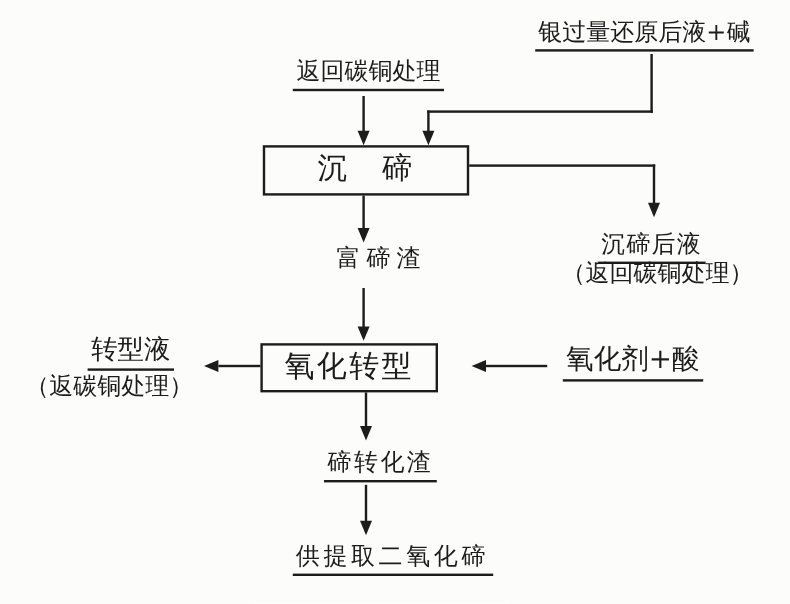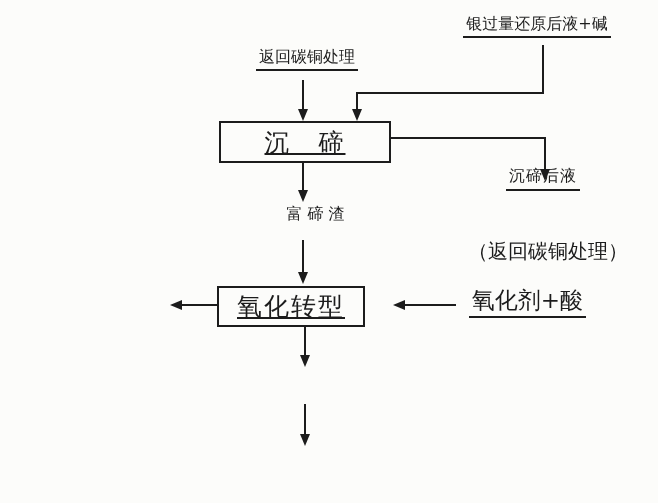--- a/index.html
+++ b/index.html
@@ -24,45 +24,43 @@
   .ul{
     display:inline-block;
     padding:0 3px 2px 3px;
     border-bottom:2px solid var(--ink);
   }
   .pbox{
     position:absolute;
     border:2px solid var(--ink);
     background:var(--paper);
     display:flex;
-    align-items:center;
     justify-content:center;
     box-sizing:border-box;
-    text-decoration:underline;
   }
   .ln{
     position:absolute;
     background:var(--ink);
   }
   .arrow-down{
     position:absolute;width:0;height:0;
     border-left:5px solid transparent;
     border-right:5px solid transparent;
     border-top:12px solid var(--ink);
   }
   .arrow-left{
     position:absolute;width:0;height:0;
     border-top:5px solid transparent;
     border-bottom:5px solid transparent;
     border-right:12px solid var(--ink);
   }
-  .fs24{font-size:16px;}
+  .fs24{font-size:20px;}
   .fs23{font-size:23px;text-align:right;}
   .fs22{font-size:22px;}
-  .fs20{font-size:20px;margin-top:24px;}
+  .fs20{font-size:20px;}
   .box-text{font-size:25px;letter-spacing:2px;}
 </style>
 </head>
 <body>
 
 <div class="canvas">
 
   <div class="lbl fs24" style="left:420px;top:15px;width:234px;">
     <span class="ul">银过量还原后液+碱</span>
   </div>
@@ -76,33 +74,45 @@
   </div>
 
   <div class="pbox" style="left:219px;top:121px;width:172px;height:42px;">
     <span class="box-text">沉　碲</span>
   </div>
 
   <div class="pbox" style="left:217px;top:286px;width:148px;height:41px;">
     <span class="box-text">氧化转型</span>
   </div>
 
-  <div class="lbl fs24" style="left:478px;top:168px;width:130px;letter-spacing:1px;font-family:Liberation Mono, monospace;">
+  <div class="lbl fs24" style="left:478px;top:192px;width:130px;letter-spacing:1px;">
     <span class="ul">沉碲后液</span>
   </div>
   <div class="lbl fs20" style="left:460px;top:216px;width:176px;">
     <span>（返回碳铜处理）</span>
   </div>
 
   <div class="lbl fs24" style="left:259px;top:206px;width:118px;letter-spacing:5px;font-family:Liberation Mono, monospace;">
     <span>富碲渣</span>
   </div>
 
+  <div class="lbl fs22" style="left:70px;top:279px;width:78px;">
+    <span class="ul">转型液</span>
+  </div>
+  <div class="lbl fs20" style="left:8px;top:310px;width:166px;">
+    <span>（返碳铜处理）</span>
+  </div>
 
+  <div class="lbl fs24" style="left:250px;top:374px;width:134px;letter-spacing:2px;">
+    <span class="ul">碲转化渣</span>
+  </div>
 
+  <div class="lbl fs24" style="left:216px;top:452px;width:222px;letter-spacing:3px;">
+    <span class="ul">供提取二氧化碲</span>
+  </div>
 
   <div class="ln" style="left:302px;top:80px;width:2px;height:30px;"></div>
   <div class="arrow-down" style="left:298px;top:109px;"></div>
 
   <div class="ln" style="left:542px;top:45px;width:2px;height:49px;"></div>
   <div class="ln" style="left:356px;top:92px;width:188px;height:2px;"></div>
   <div class="ln" style="left:356px;top:92px;width:2px;height:19px;"></div>
   <div class="arrow-down" style="left:352px;top:109px;"></div>
 
   <div class="ln" style="left:391px;top:137px;width:155px;height:2px;"></div>

